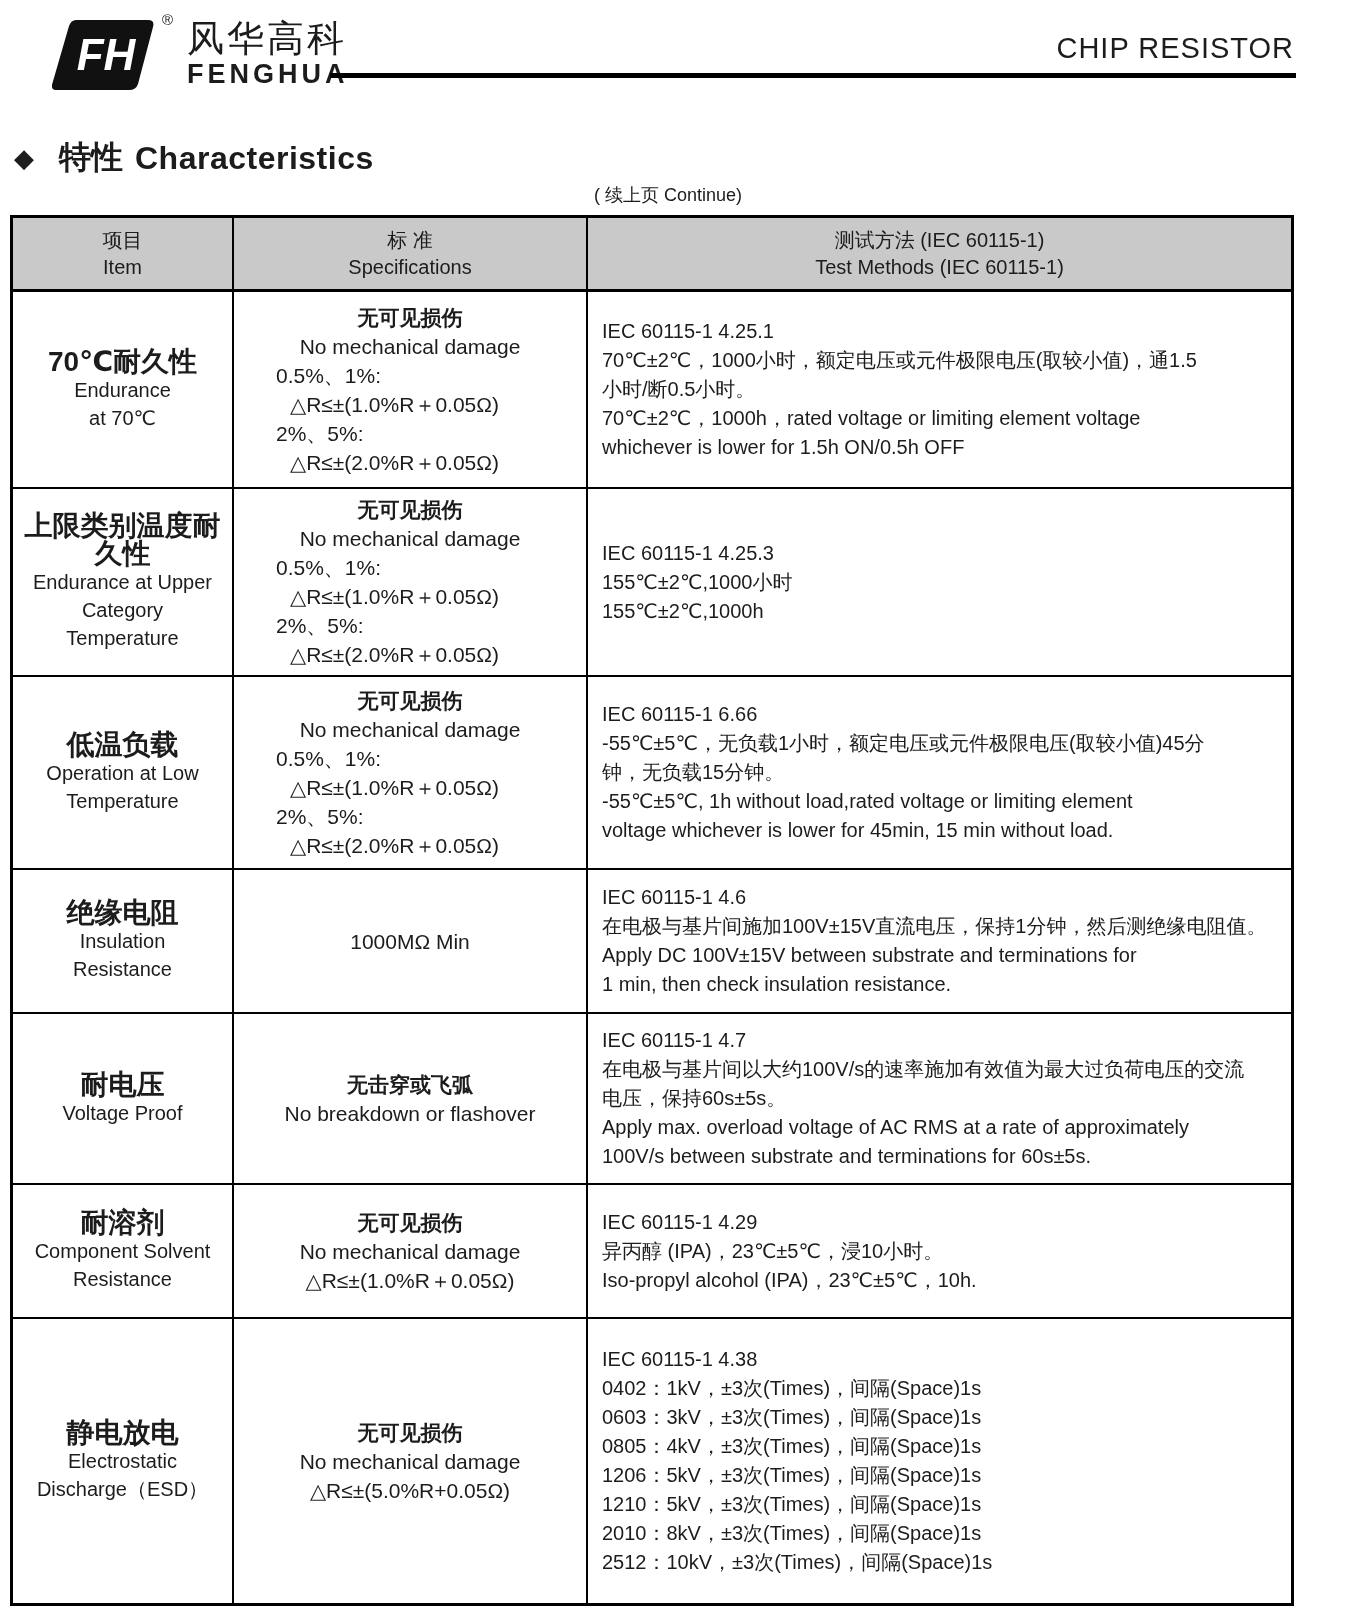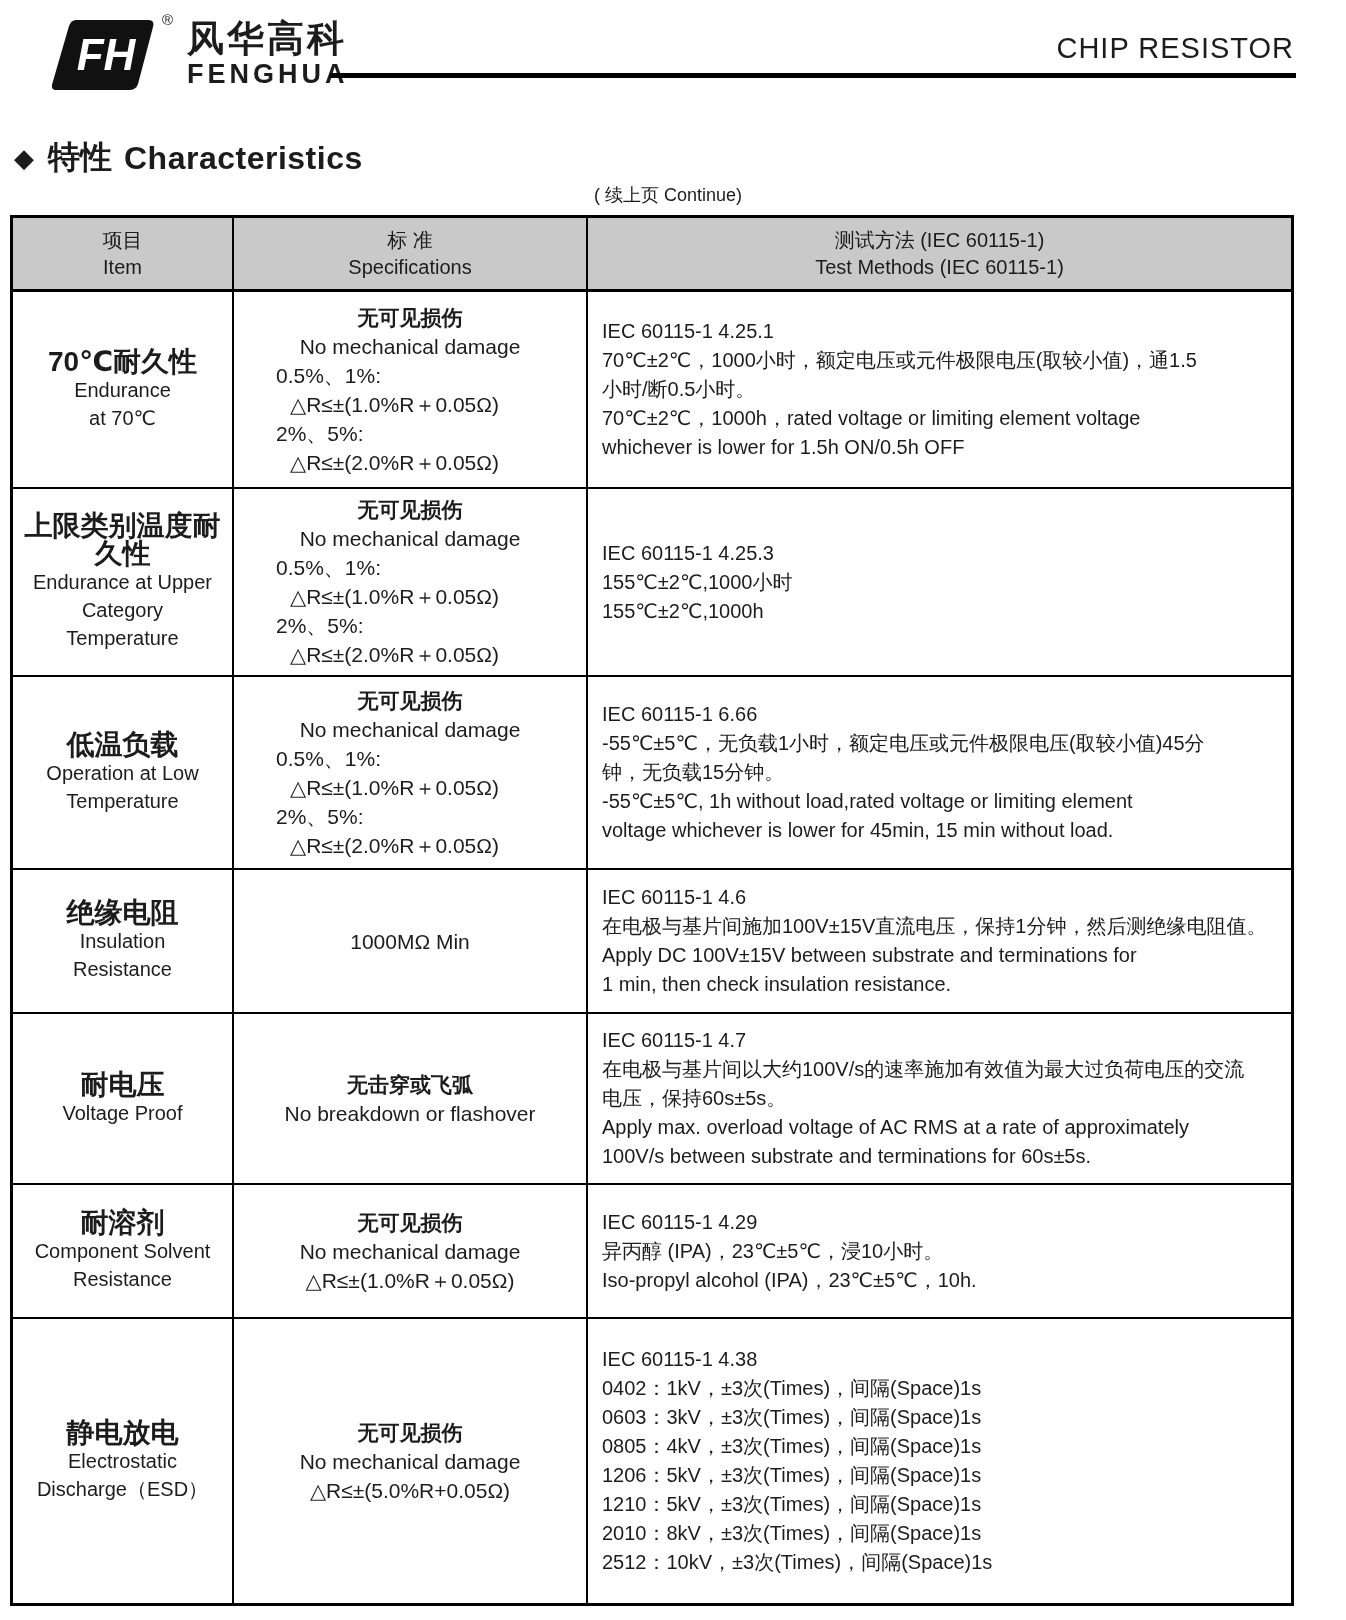--- a/index.html
+++ b/index.html
@@ -5,29 +5,29 @@
   html,body{margin:0;padding:0;background:#fff;}
   body{width:1346px;height:1620px;overflow:hidden;color:#1c1c1c;
        font-family:"Liberation Sans","DejaVu Sans",sans-serif;}
   .page{position:relative;width:1346px;height:1620px;background:#fff;}
 
   
   .brand{position:absolute;left:52px;top:12px;display:flex;align-items:flex-start;}
   .logo-mark{width:108px;height:74px;margin-top:6px;}
   .reg{font-size:15px;margin:0 6px 0 2px;line-height:1;}
   .brand-text{display:flex;flex-direction:column;margin-left:8px;margin-top:8px;}
-  .brand-cn{font-size:37px;font-weight:bold;letter-spacing:3px;line-height:1.05;}
+  .brand-cn{font-size:37px;font-weight:normal;letter-spacing:3px;line-height:1.05;}
   .brand-en{font-size:27px;font-weight:bold;letter-spacing:4px;line-height:1.05;margin-top:1px;}
   .doc-title{position:absolute;right:52px;top:32px;font-size:29px;letter-spacing:1px;}
   .header-rule{position:absolute;left:330px;top:73px;width:966px;height:5px;background:#000;}
 
   
   .section-title{position:absolute;left:14px;top:136px;display:flex;align-items:center;font-size:32px;}
   .diamond{font-size:26px;margin-right:14px;}
-  .title-cn{font-weight:bold;margin-right:12px;}
+  .title-cn{font-weight:bold;margin-right:12px;margin-left:11px;}
   .title-en{font-weight:bold;letter-spacing:0.5px;}
   .continue-note{position:absolute;left:26px;top:183px;width:1284px;text-align:center;font-size:18px;}
 
   
   .ctable{position:absolute;left:10px;top:215px;width:1284px;border:3px solid #000;box-sizing:border-box;}
   .thead{display:grid;grid-template-columns:221px 354px 1fr;background:#c9c9c9;border-bottom:3px solid #000;height:71px;}
   .thcell{display:flex;flex-direction:column;justify-content:center;align-items:center;text-align:center;
           font-size:20px;line-height:27px;}
   .thcell.bline{border-right:2px solid #000;}
 

